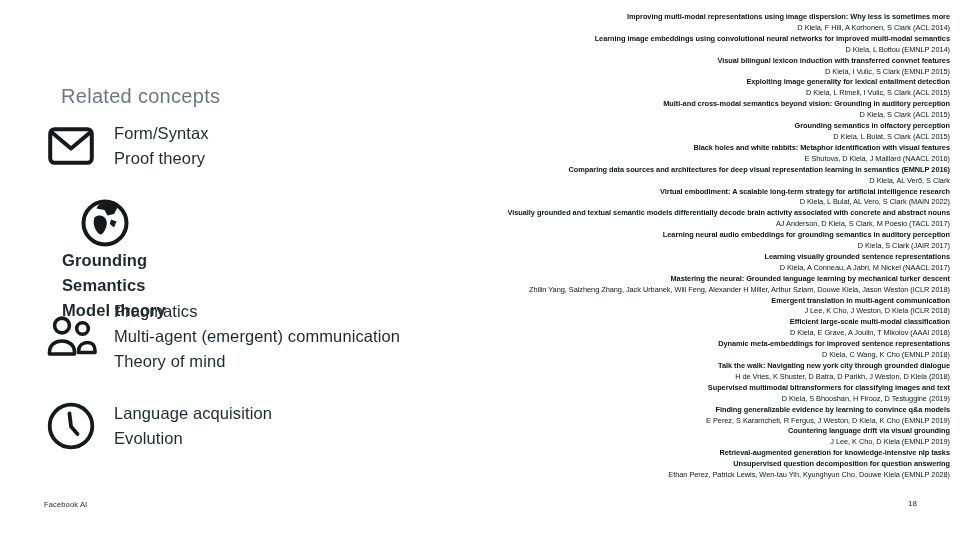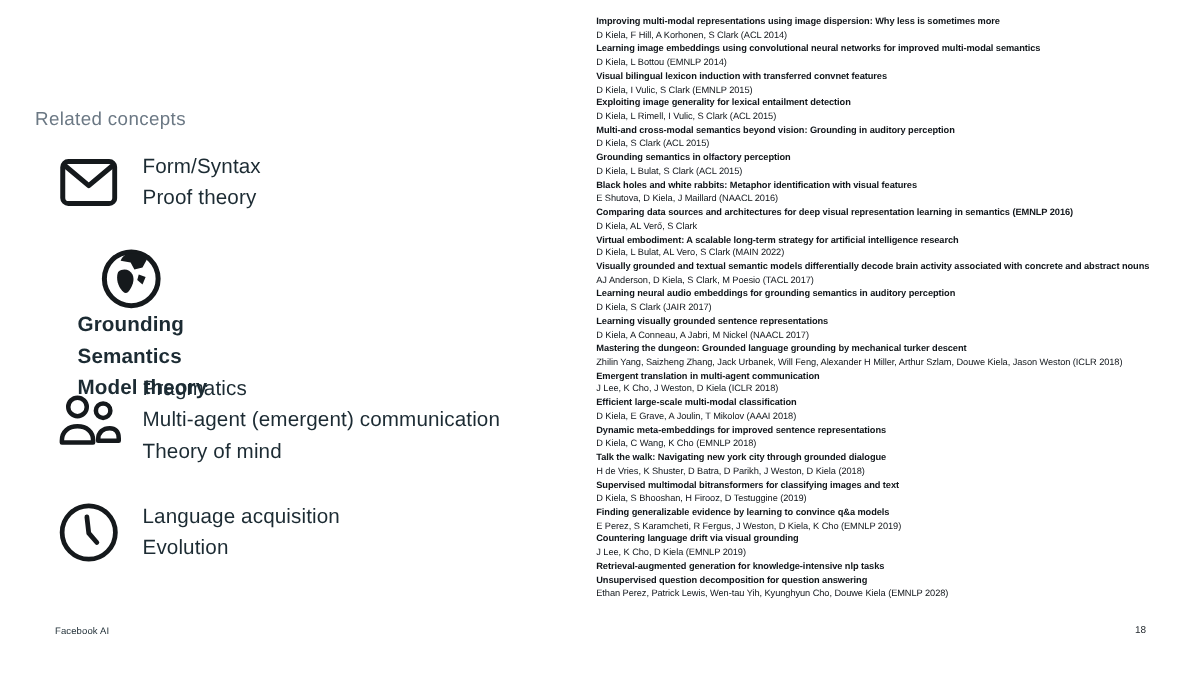--- a/index.html
+++ b/index.html
@@ -1,28 +1,28 @@
 <!DOCTYPE html>
 <html><head>
 <meta charset="utf-8">
 <style>
   html,body { margin:0; padding:0; background:#e8e8e8; }
   .slide {
     position:relative; width:960px; height:540px; background:#ffffff;
     font-family:"Liberation Sans", sans-serif; overflow:hidden; margin:0 auto;
   }
   .title {
-    position:absolute; left:28px; top:84px; font-size:15px; line-height:24px;
+    position:absolute; left:61px; top:84px; font-size:20px; line-height:24px;
     color:#6b7884; font-weight:400; letter-spacing:0.3px;
   }
   .concept-row { position:absolute; left:45px; display:flex; align-items:center; }
   .concept-icon { width:52px; min-width:52px; display:flex; justify-content:center; align-items:center; }
   .concept-text { margin-left:17px; font-size:16.5px; line-height:25.2px; color:#1c2b33; letter-spacing:0.1px; }
   .concept-text.bold { font-weight:700; }
-  .pubs { position:absolute; left:477px; top:12px; width:455px; }
+  .pubs { position:absolute; left:495px; top:12px; width:455px;text-align:right; }
   .pub-title   { font-size:7.4px; line-height:10.9px; font-weight:700; color:#0f1419; letter-spacing:-0.05px; }
   .pub-authors { font-size:7.4px; line-height:10.9px; font-weight:400; color:#0f1419; letter-spacing:-0.05px; }
   .footer {
     position:absolute; left:44px; top:500px; font-size:7.6px; color:#1c2b33; letter-spacing:0.1px;
   }
   .page-num {
     position:absolute; left:908px; top:499px; font-size:8px; color:#23292e;
   }
   svg { display:block; }
 </style>
@@ -132,21 +132,21 @@
       </div>
       <div>
         <div class="pub-title">Learning neural audio embeddings for grounding semantics in auditory perception</div>
         <div class="pub-authors">D Kiela, S Clark (JAIR 2017)</div>
       </div>
       <div>
         <div class="pub-title">Learning visually grounded sentence representations</div>
         <div class="pub-authors">D Kiela, A Conneau, A Jabri, M Nickel (NAACL 2017)</div>
       </div>
       <div>
-        <div class="pub-title">Mastering the dungeon: Grounded language grounding by mechanical turker descent</div>
+        <div class="pub-title">Mastering the neural: Grounded language learning by mechanical turker descent</div>
         <div class="pub-authors">Zhilin Yang, Saizheng Zhang, Jack Urbanek, Will Feng, Alexander H Miller, Arthur Szlam, Douwe Kiela, Jason Weston (ICLR 2018)</div>
       </div>
       <div>
         <div class="pub-title">Emergent translation in multi-agent communication</div>
         <div class="pub-authors">J Lee, K Cho, J Weston, D Kiela (ICLR 2018)</div>
       </div>
       <div>
         <div class="pub-title">Efficient large-scale multi-modal classification</div>
         <div class="pub-authors">D Kiela, E Grave, A Joulin, T Mikolov (AAAI 2018)</div>
       </div>

